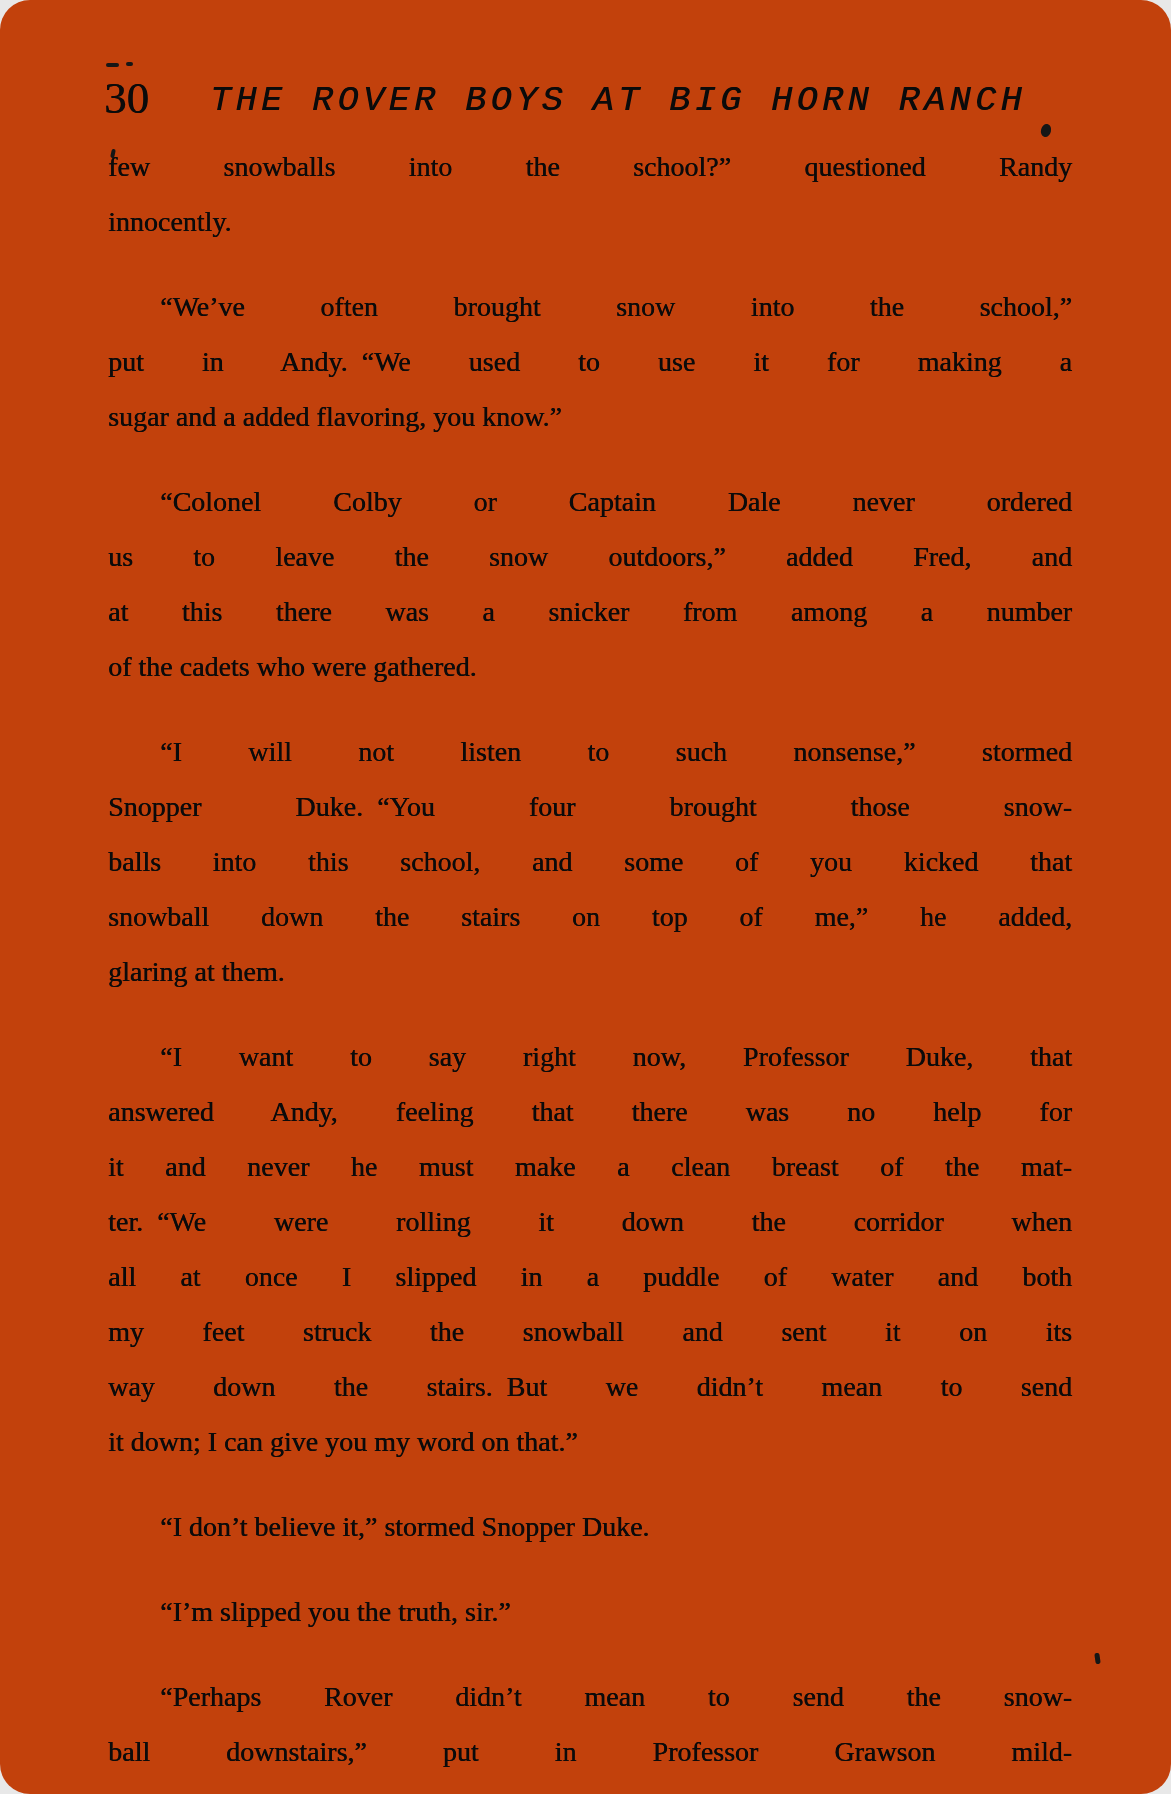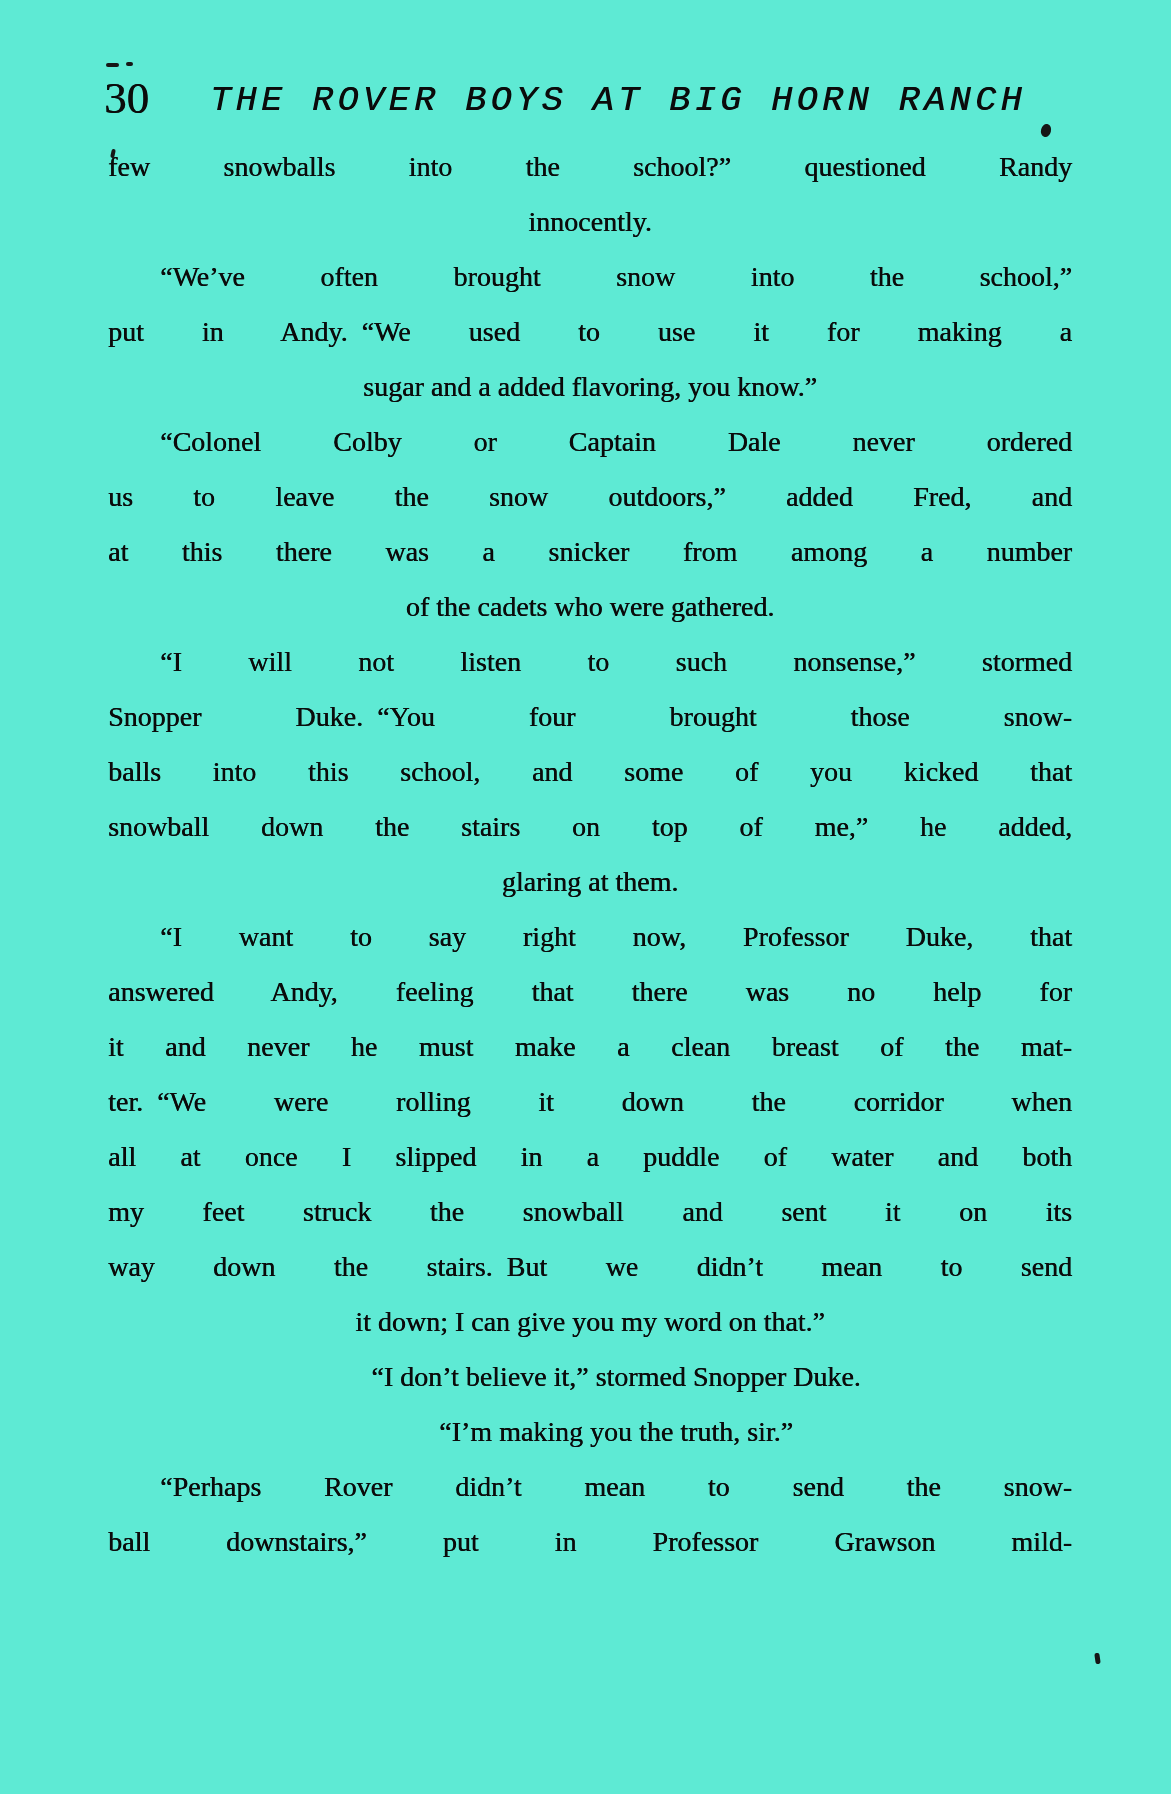--- a/index.html
+++ b/index.html
@@ -1,23 +1,24 @@
 <!DOCTYPE html>
 <html><head>
 <meta charset="utf-8">
 <style>
   html, body { margin: 0; padding: 0; background: #e8e8e8; }
   .page {
     position: relative;
     width: 1171px;
     height: 1794px;
-    background: #5eead4;
+    background: #c2410c;
     font-family: "Liberation Serif", "DejaVu Serif", serif;
     color: #0b0b0b;
     overflow: hidden;
+    border-radius: 30px;
   }
   .header-number {
     position: absolute;
     left: 104px;
     top: 76px;
     font-size: 45px;
     line-height: 1;
     text-shadow: 0.5px 0 currentColor;
   }
   .header-title {
@@ -34,22 +35,22 @@
   }
   .body-text {
     position: absolute;
     left: 108px;
     top: 139px;
     width: 964px;
     font-size: 28px;
     line-height: 55px;
     text-shadow: 0.45px 0 currentColor;
   }
-  .line { height: 55px; text-align: center; }
-  .line.indent { text-indent: 52px; }
+  .line { height: 55px; text-align: left; }
+  .line.indent { text-indent: 52px; margin-top: 30px; }
   .line.j { text-align: justify; text-align-last: justify; }
   .artifact { position: absolute; background: #161616; }
   .ink-dot {
     left: 1041px; top: 124px; width: 10px; height: 13px;
     border-radius: 50% / 55%; transform: rotate(14deg);
   }
   .dash-a { left: 106px; top: 63px; width: 13px; height: 4px; border-radius: 2px; }
   .dash-b { left: 126px; top: 62px; width: 7px; height: 4px; border-radius: 2px; }
   .speck-f { left: 111px; top: 149px; width: 4px; height: 9px; border-radius: 2px; transform: rotate(12deg); }
   .speck-end { left: 1095px; top: 1653px; width: 5px; height: 11px; border-radius: 2px; transform: rotate(-8deg); }
@@ -86,20 +87,20 @@
       <div class="line">glaring at them.</div>
       <div class="line indent j">“I want to say right now, Professor Duke, that</div>
       <div class="line j">answered Andy, feeling that there was no help for</div>
       <div class="line j">it and never he must make a clean breast of the mat-</div>
       <div class="line j">ter. “We were rolling it down the corridor when</div>
       <div class="line j">all at once I slipped in a puddle of water and both</div>
       <div class="line j">my feet struck the snowball and sent it on its</div>
       <div class="line j">way down the stairs. But we didn’t mean to send</div>
       <div class="line">it down; I can give you my word on that.”</div>
       <div class="line indent">“I don’t believe it,” stormed Snopper Duke.</div>
-      <div class="line indent">“I’m making you the truth, sir.”</div>
+      <div class="line indent">“I’m slipped you the truth, sir.”</div>
       <div class="line indent j">“Perhaps Rover didn’t mean to send the snow-</div>
       <div class="line j">ball downstairs,” put in Professor Grawson mild-</div>
     </div>
 
   <div class="artifact speck-end"></div>
 
 </div>
 
 </body></html>

